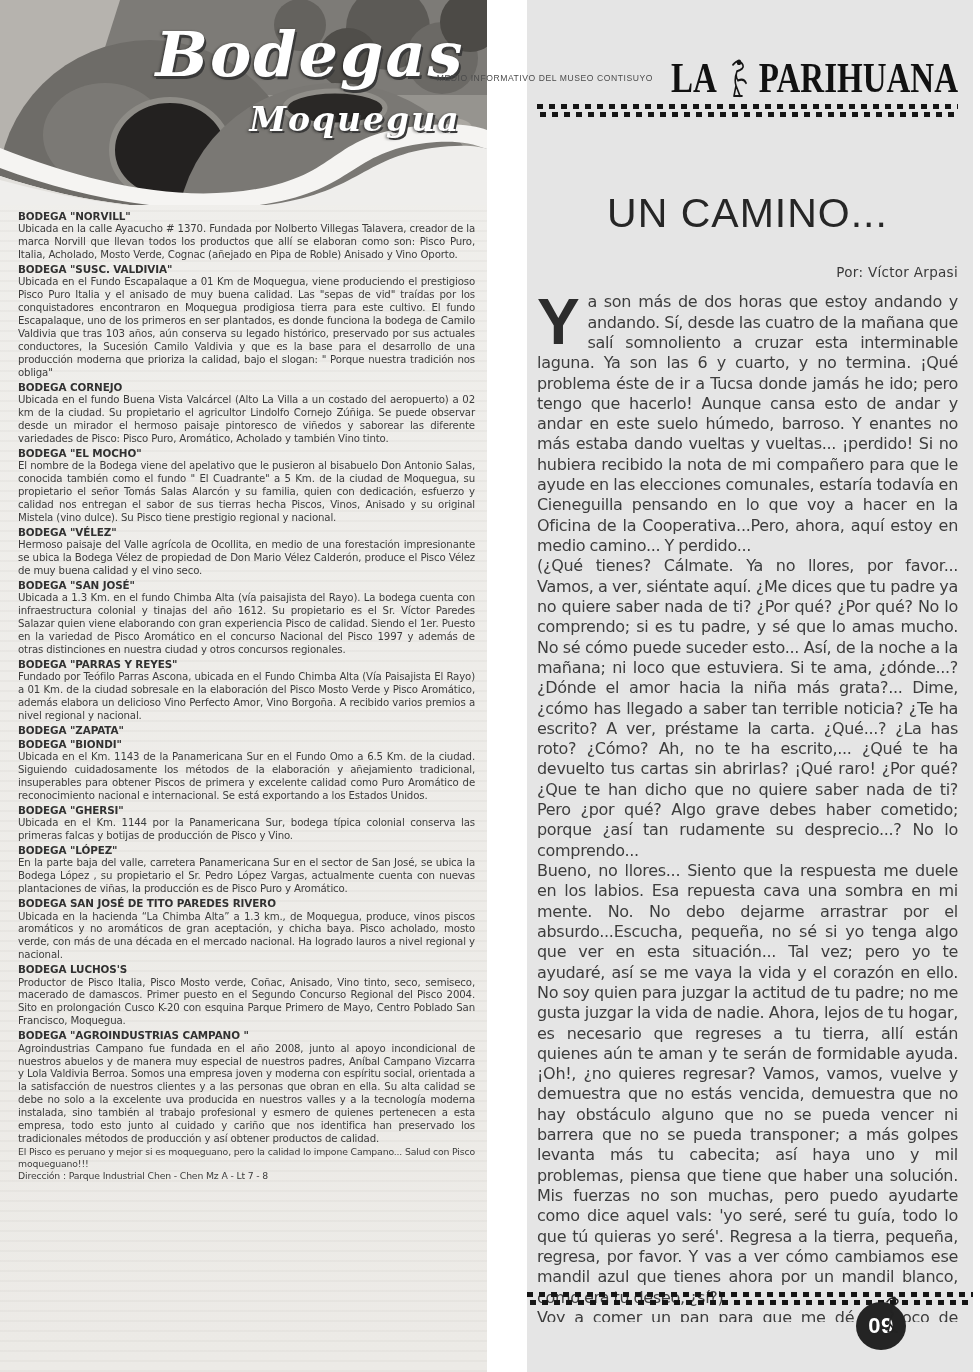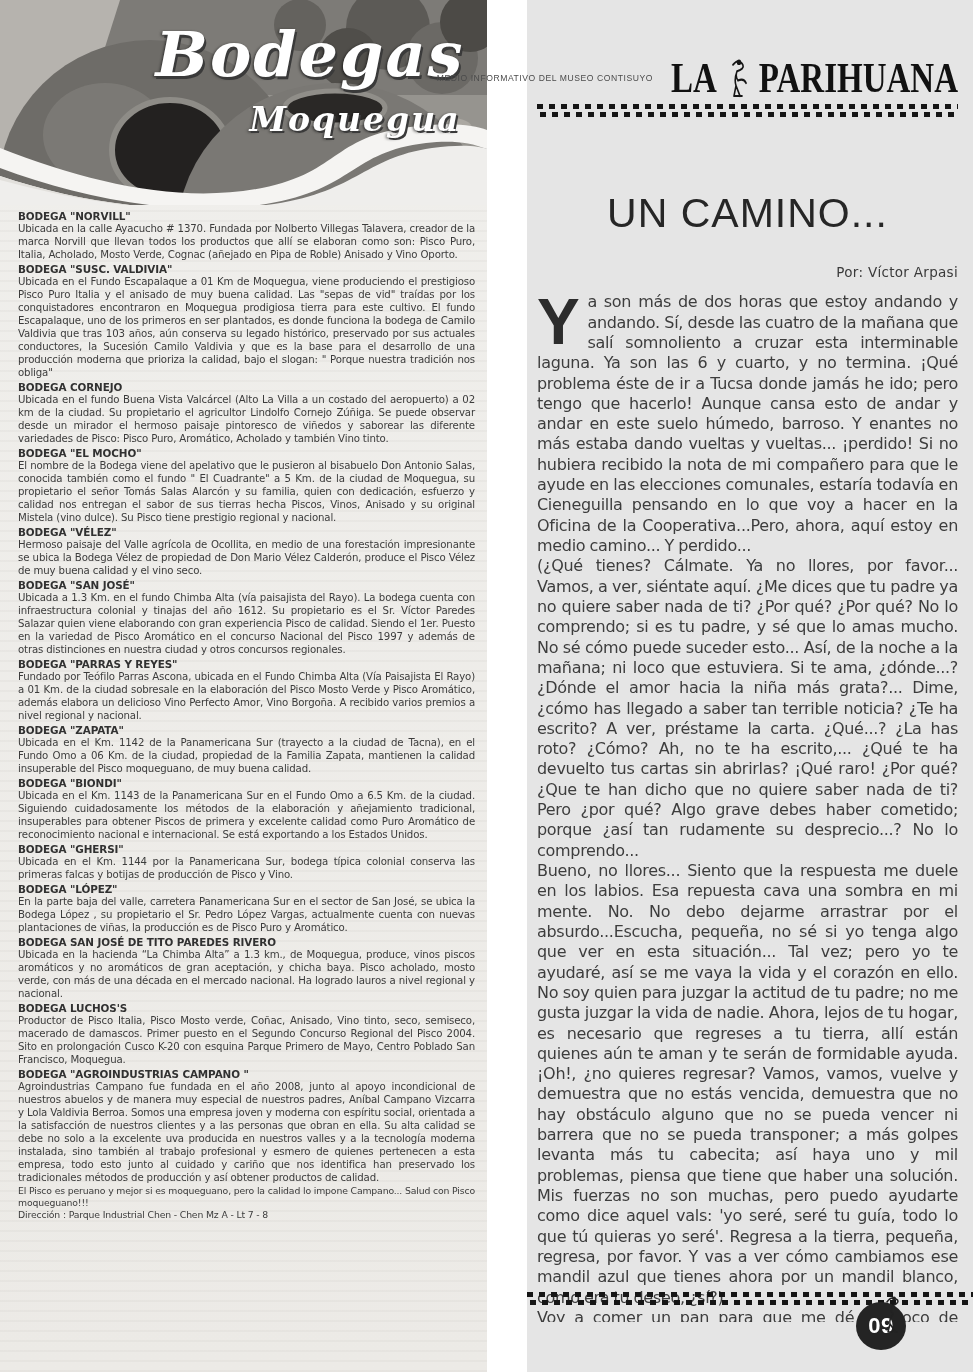--- a/index.html
+++ b/index.html
@@ -132,21 +132,20 @@
       <section class="bodega">
         <h3>BODEGA "SAN JOSÉ"</h3>
         <p>Ubicada a 1.3 Km. en el fundo Chimba Alta (vía paisajista del Rayo). La bodega cuenta con infraestructura colonial y tinajas del año 1612. Su propietario es el Sr. Víctor Paredes Salazar quien viene elaborando con gran experiencia Pisco de calidad. Siendo el 1er. Puesto en la variedad de Pisco Aromático en el concurso Nacional del Pisco 1997 y además de otras distinciones en nuestra ciudad y otros concursos regionales.</p>
       </section>
       <section class="bodega">
         <h3>BODEGA "PARRAS Y REYES"</h3>
         <p>Fundado por Teófilo Parras Ascona, ubicada en el Fundo Chimba Alta (Vía Paisajista El Rayo) a 01 Km. de la ciudad sobresale en la elaboración del Pisco Mosto Verde y Pisco Aromático, además elabora un delicioso Vino Perfecto Amor, Vino Borgoña. A recibido varios premios a nivel regional y nacional.</p>
       </section>
       <section class="bodega">
         <h3>BODEGA "ZAPATA"</h3>
-        <p>Ubicada en el Km. 1142 de la Panamericana Sur (trayecto a la ciudad de Tacna), en el Fundo Omo a 06 Km. de la ciudad, propiedad de la Familia Zapata, mantienen la calidad insuperable del Pisco moqueguano, de muy buena calidad.</p>
       </section>
       <section class="bodega">
         <h3>BODEGA "BIONDI"</h3>
         <p>Ubicada en el Km. 1143 de la Panamericana Sur en el Fundo Omo a 6.5 Km. de la ciudad. Siguiendo cuidadosamente los métodos de la elaboración y añejamiento tradicional, insuperables para obtener Piscos de primera y excelente calidad como Puro Aromático de reconocimiento nacional e internacional. Se está exportando a los Estados Unidos.</p>
       </section>
       <section class="bodega">
         <h3>BODEGA "GHERSI"</h3>
         <p>Ubicada en el Km. 1144 por la Panamericana Sur, bodega típica colonial conserva las primeras falcas y botijas de producción de Pisco y Vino.</p>
       </section>
       <section class="bodega">

